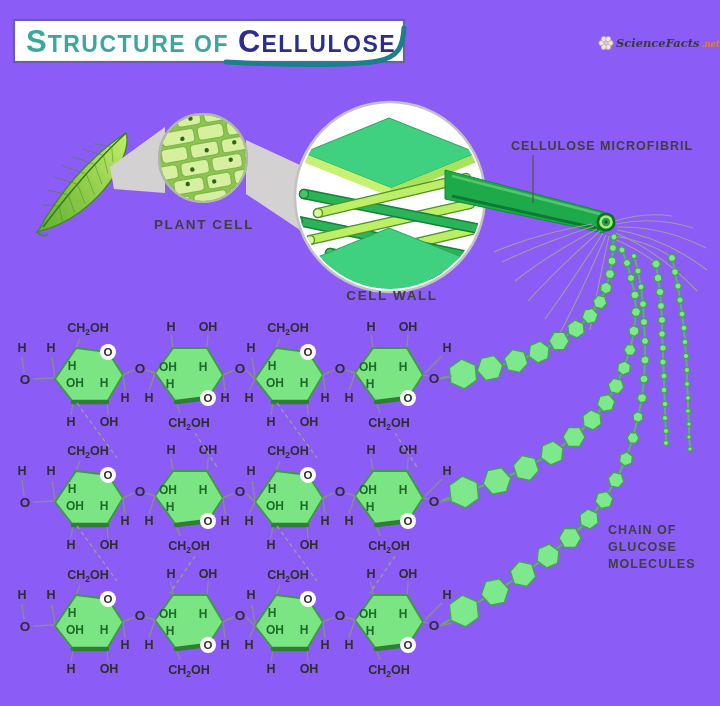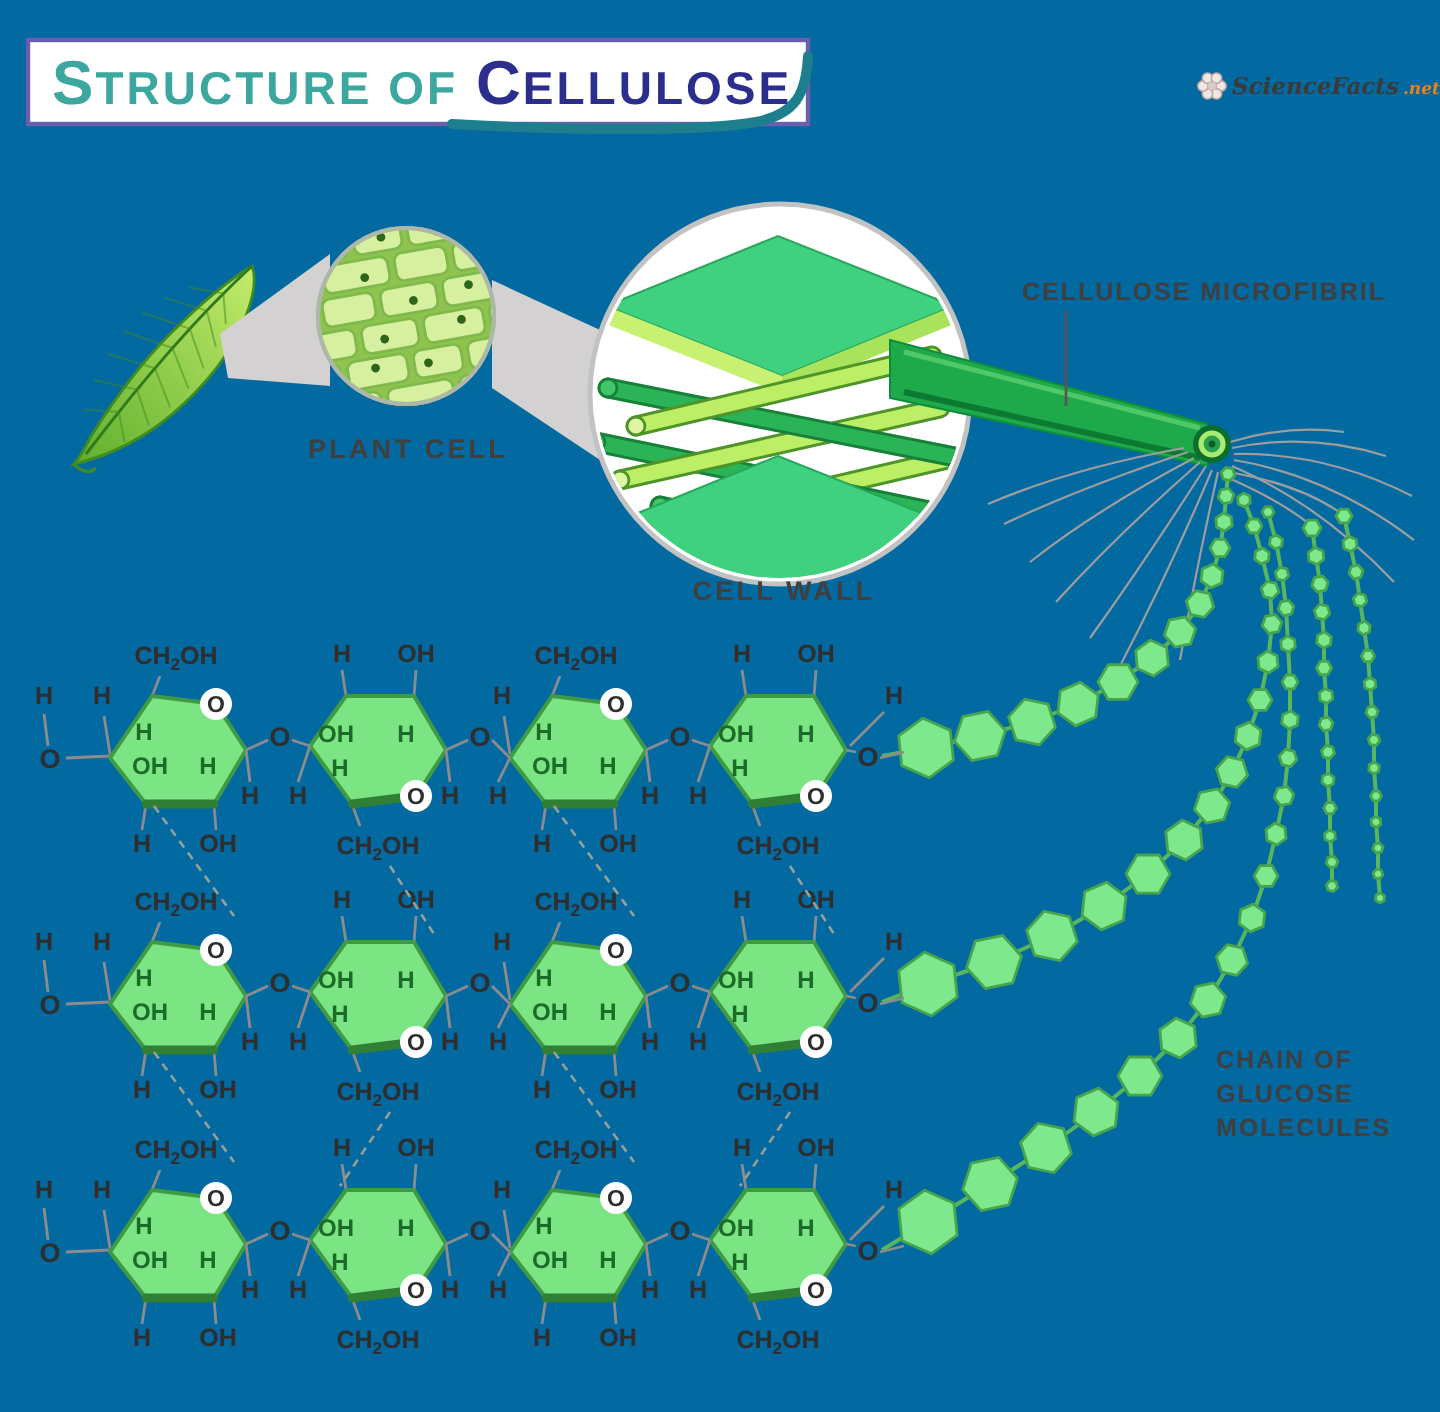--- a/index.html
+++ b/index.html
@@ -1,16 +1,16 @@
 <!DOCTYPE html>
 <html style="--title_teal: #3BA79E; --title_indigo: #2B2E8C; --box_border: #6A5FAE; --swoosh: #1D7F8E; --label_gray: #3F3F3F; --net_orange: #E8821E; --hex_fill: #7CE583; --hex_stroke: #3E9B44; --hex_dark_edge: #2F7F35; --inner_label: #1D6B2A; --chain_fill: #7DE98C; --rod_green: #1EA94B; --leaf_light: #C4EC6B; --leaf_dark: #5FAE2D;"><head>
 <meta charset="utf-8">
 <style>
   html,body{margin:0;padding:0;background:#fff}
-  .stage{width:720px;height:706px;position:relative;background:#0369a1}
+  .stage{width:720px;height:706px;position:relative;background:#8b5cf6}
   svg{display:block}
   svg text{font-family:"Liberation Sans",sans-serif}
   
   .title-box{fill:#fff;stroke:var(--box_border);stroke-width:2.2}
   .swoosh{fill:none;stroke:var(--swoosh);stroke-width:5;stroke-linecap:round}
   .t-teal{fill:var(--title_teal)}
   .t-ind{fill:var(--title_indigo);font-weight:700}
   .title-i{font-size:31px;font-weight:600;letter-spacing:1px}
   .title-r{font-size:23px;font-weight:600;letter-spacing:1.5px}
   

